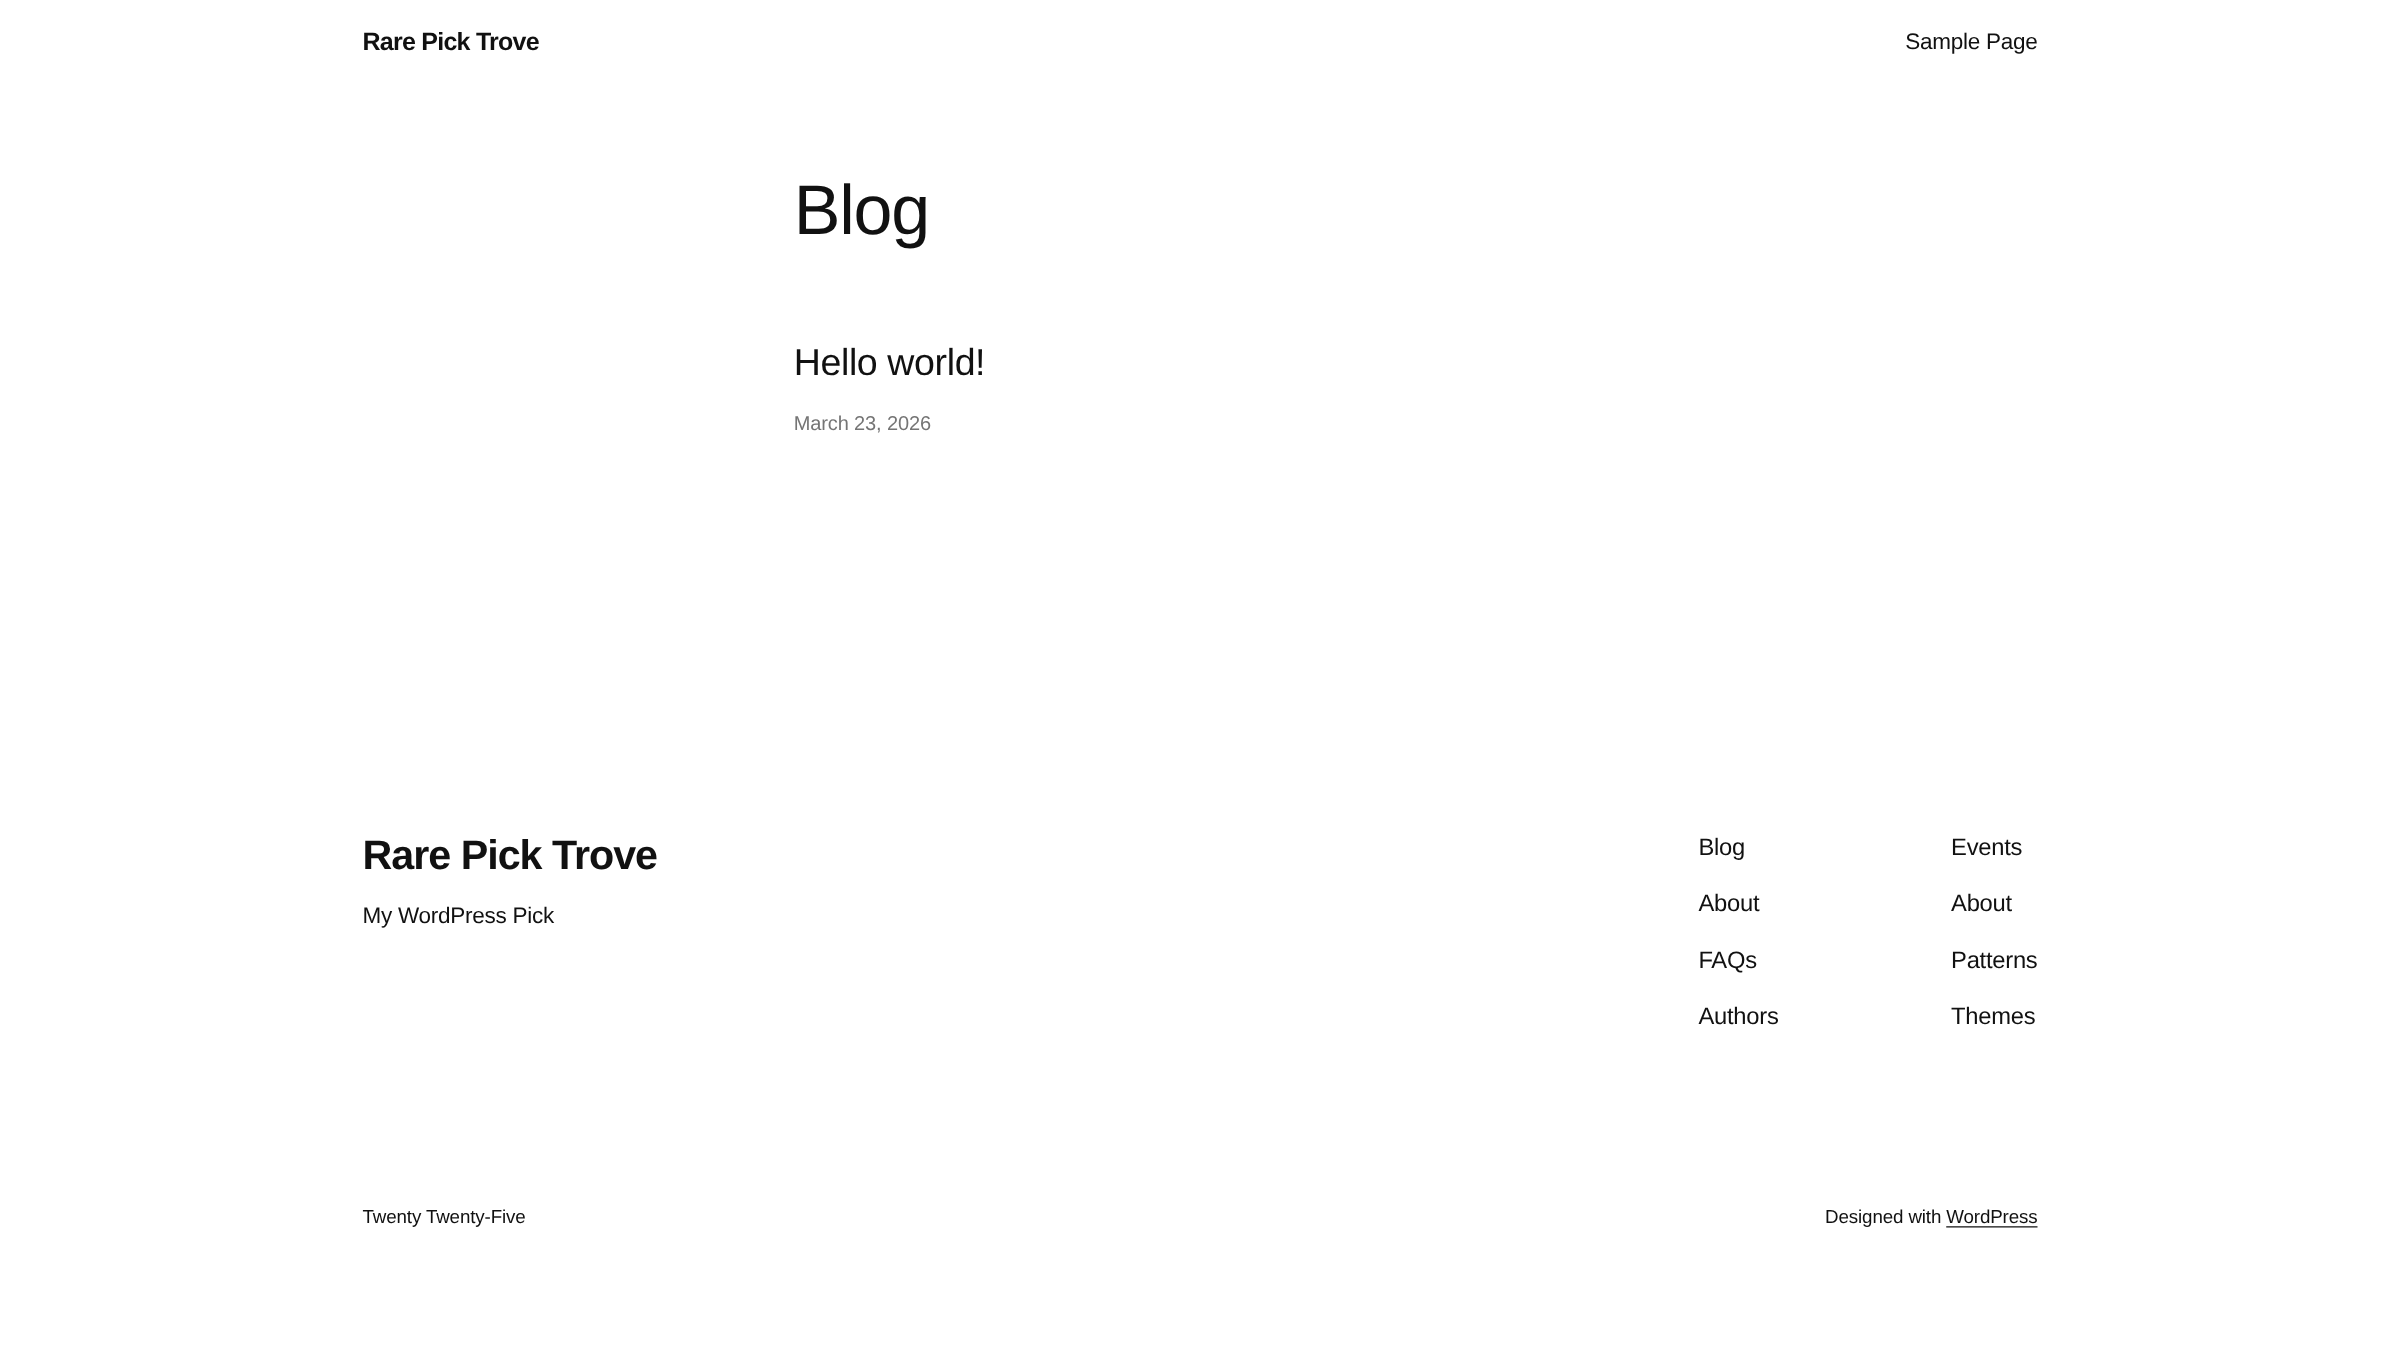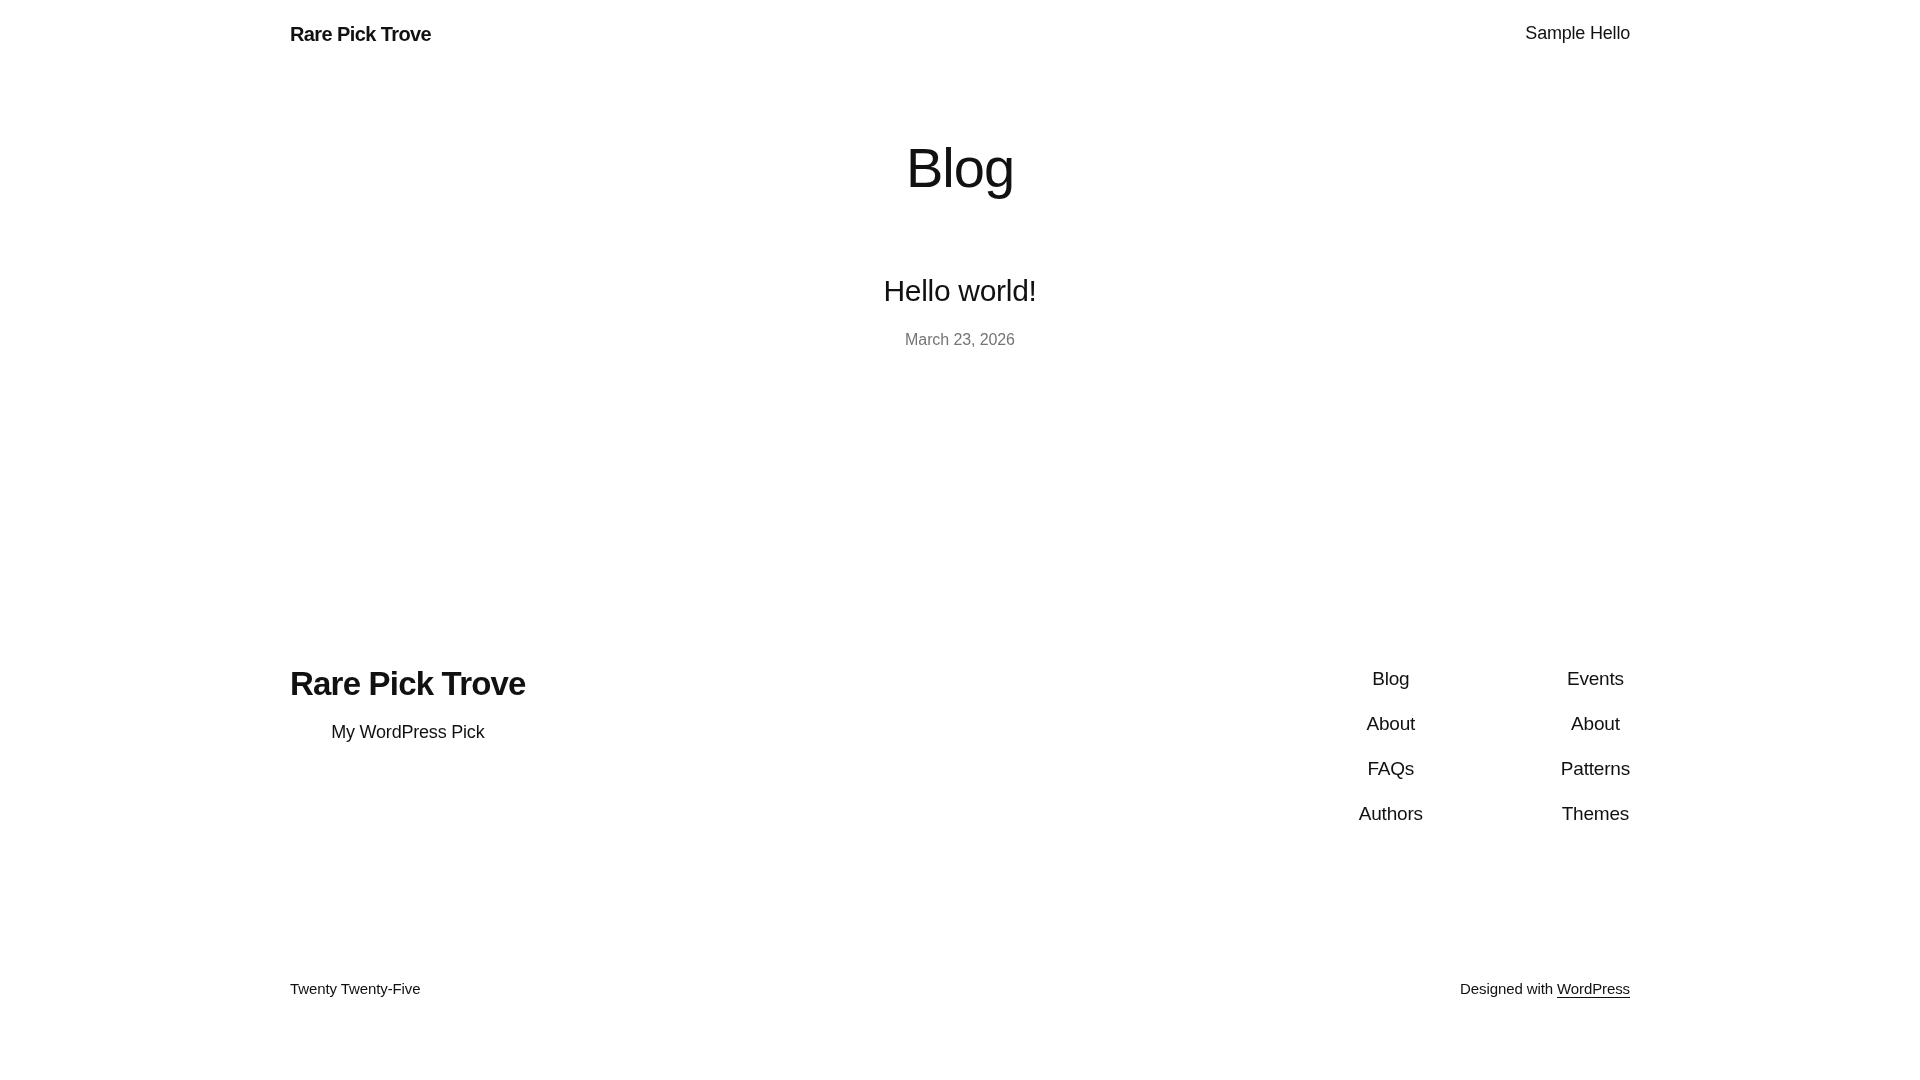--- a/index.html
+++ b/index.html
@@ -4,21 +4,21 @@
 <style>
   * { margin: 0; padding: 0; box-sizing: border-box; }
   html, body { background: #ffffff; }
   body {
     font-family: "Liberation Sans", "DejaVu Sans", sans-serif;
     color: #111111;
     width: 1920px;
     height: 1080px;
     overflow: hidden;
   }
-  .page { width: 1920px; height: 1080px; position: relative; background: #ffffff; text-align: center; }
+  .page { width: 1920px; height: 1080px; position: relative; background: #ffffff; }
 
   
   .site-header {
     width: 1340px;
     margin: 0 auto;
     padding-top: 20px;
     display: flex;
     justify-content: space-between;
     align-items: center;
   }
@@ -94,21 +94,21 @@
   }
   .footer-nav { display: flex; gap: 138px; }
   .footer-col { display: flex; flex-direction: column; }
   .footer-link {
     font-size: 19px;
     letter-spacing: -0.2px;
     line-height: 23px;
     margin-bottom: 22px;
     cursor: pointer;
   }
-  .footer-col .footer-link:last-child { margin-bottom: 15px; }
+  .footer-col .footer-link:last-child { margin-bottom: 0; }
 
   
   .site-info {
     width: 1340px;
     margin: 140px auto 0;
     display: flex;
     justify-content: space-between;
     align-items: center;
     font-size: 15px;
     letter-spacing: -0.1px;
@@ -117,21 +117,21 @@
   .wp-link { text-decoration: underline; text-underline-offset: 3px; cursor: pointer; }
 </style>
 </head>
 <body>
 
 <div class="page">
 
   <header class="site-header">
     <div class="site-title">Rare Pick Trove</div>
     <nav class="header-nav">
-      <div class="nav-link">Sample Hello</div>
+      <div class="nav-link">Sample Page</div>
     </nav>
   </header>
 
   <main class="site-main">
     <h1 class="page-title">Blog</h1>
 
     <article class="post">
       <h2 class="post-title">Hello world!</h2>
       <div class="post-date">March 23, 2026</div>
     </article>

